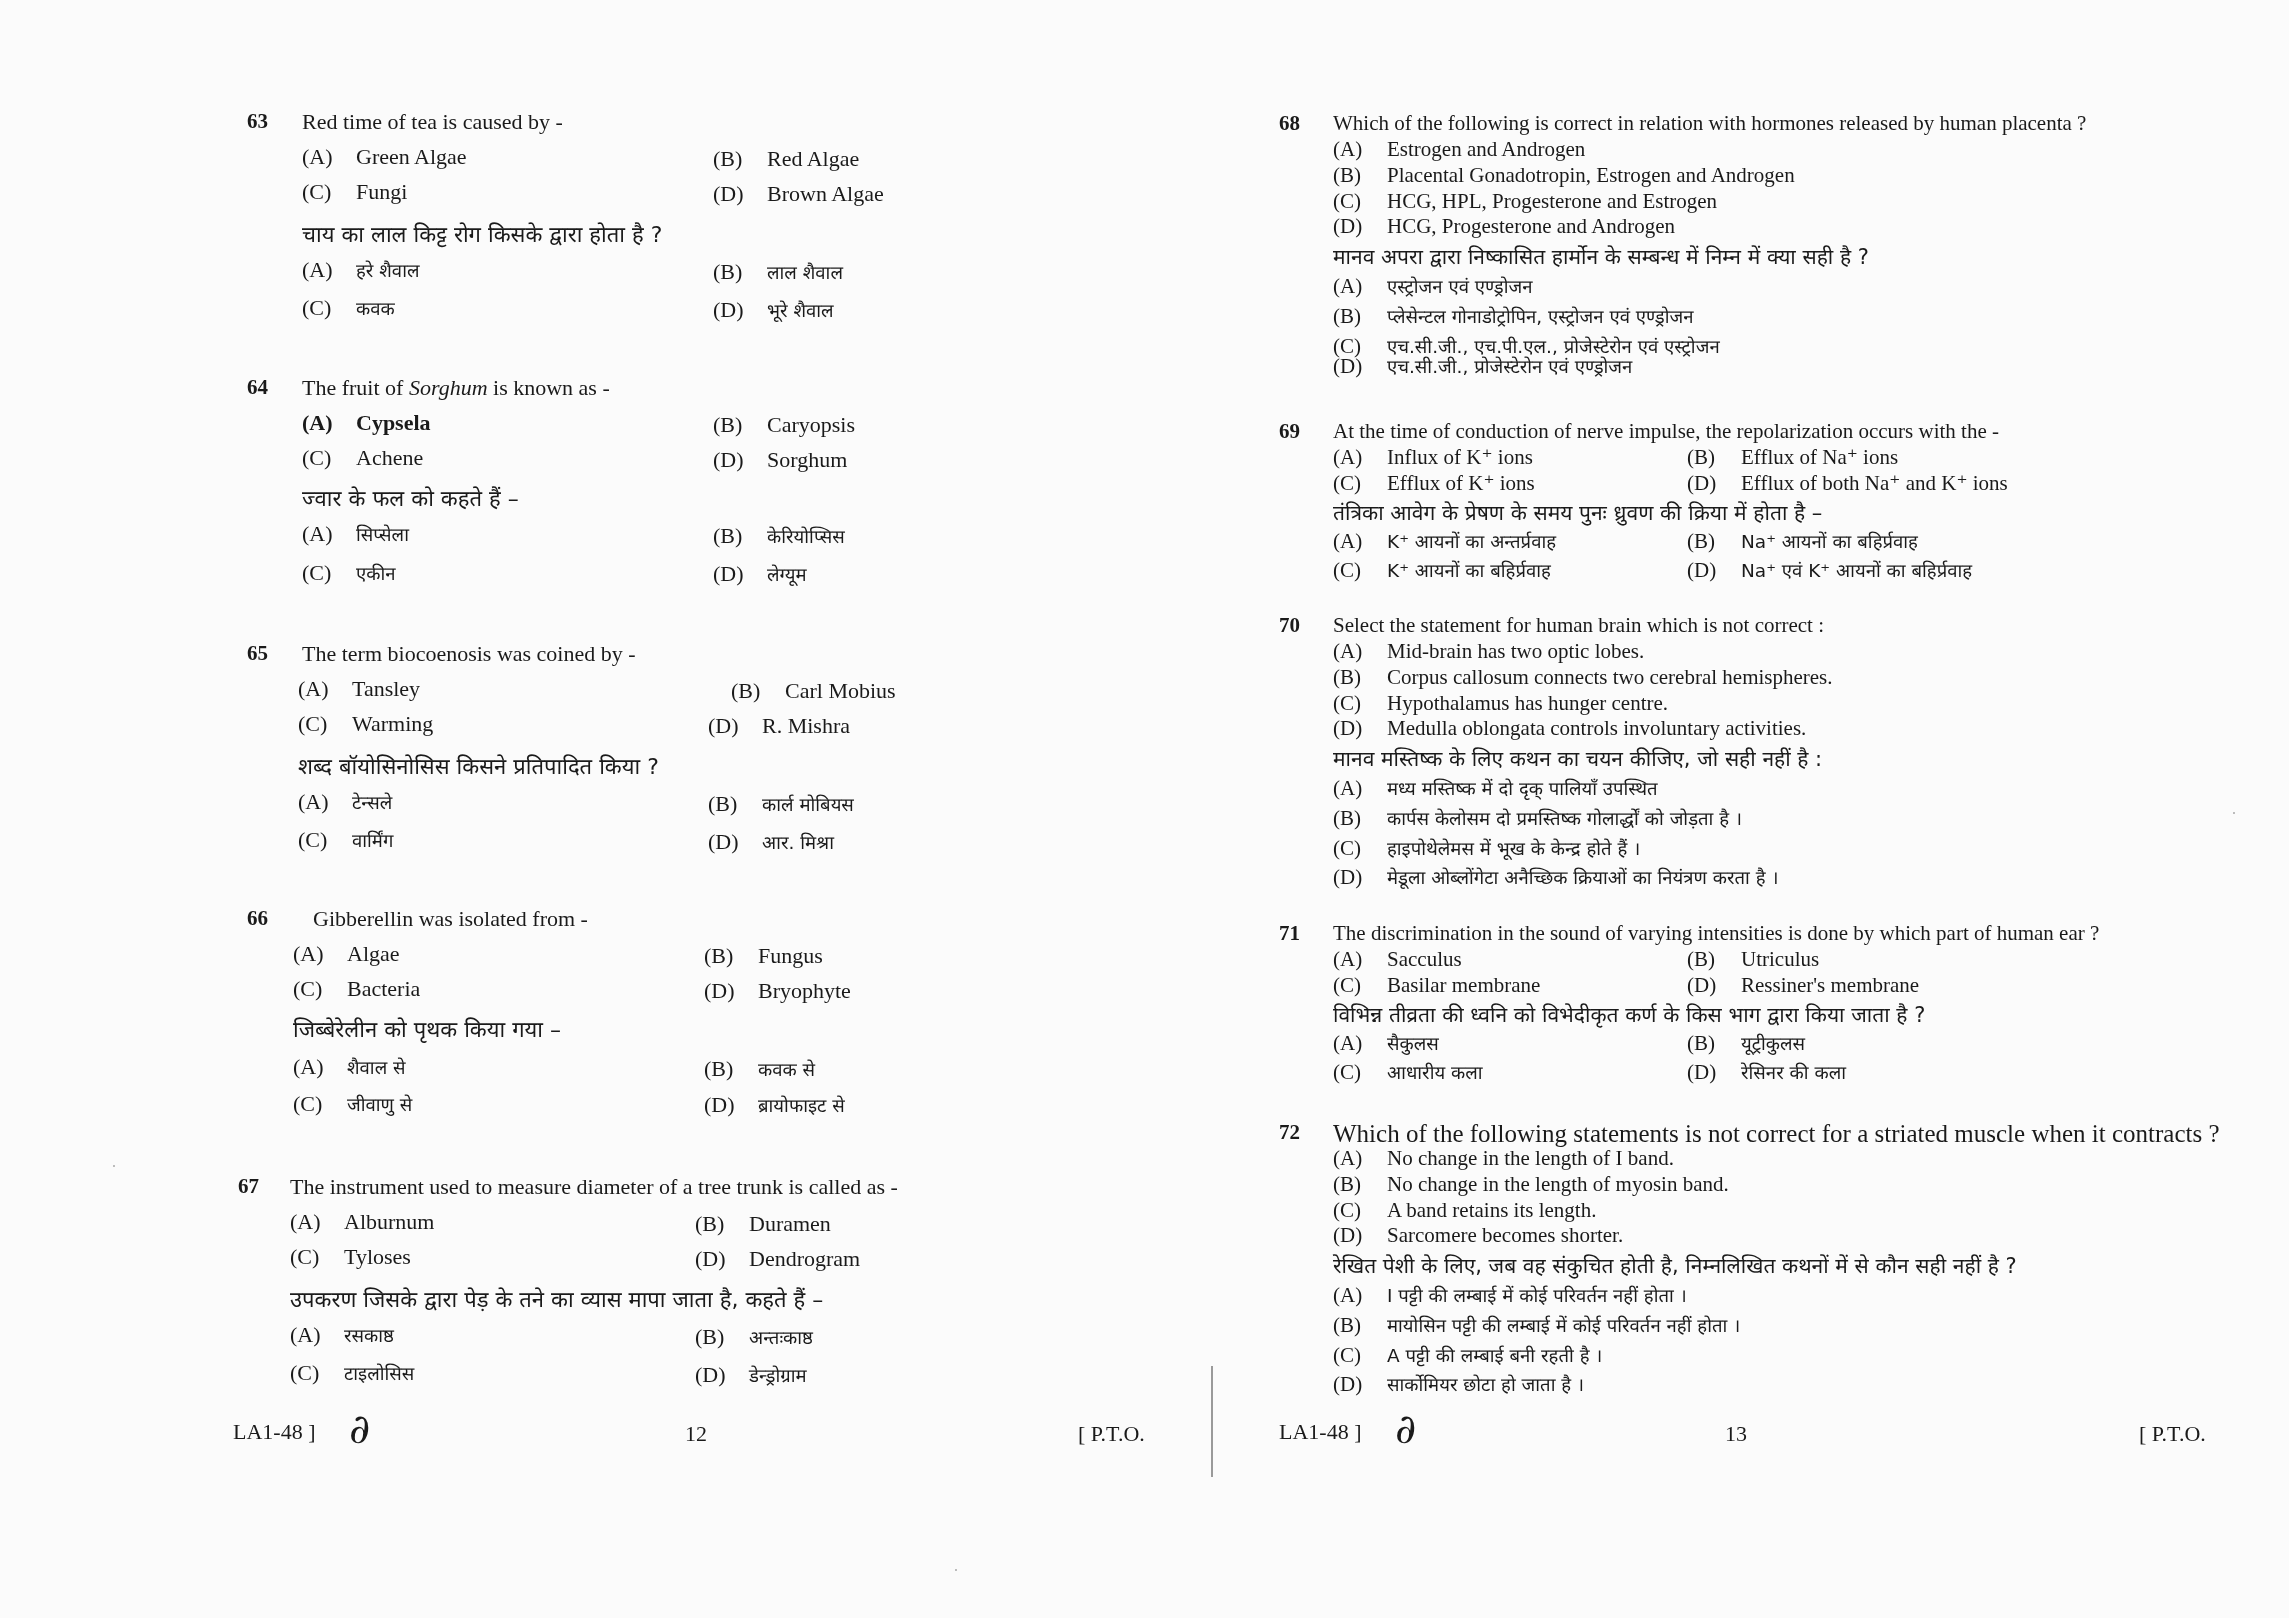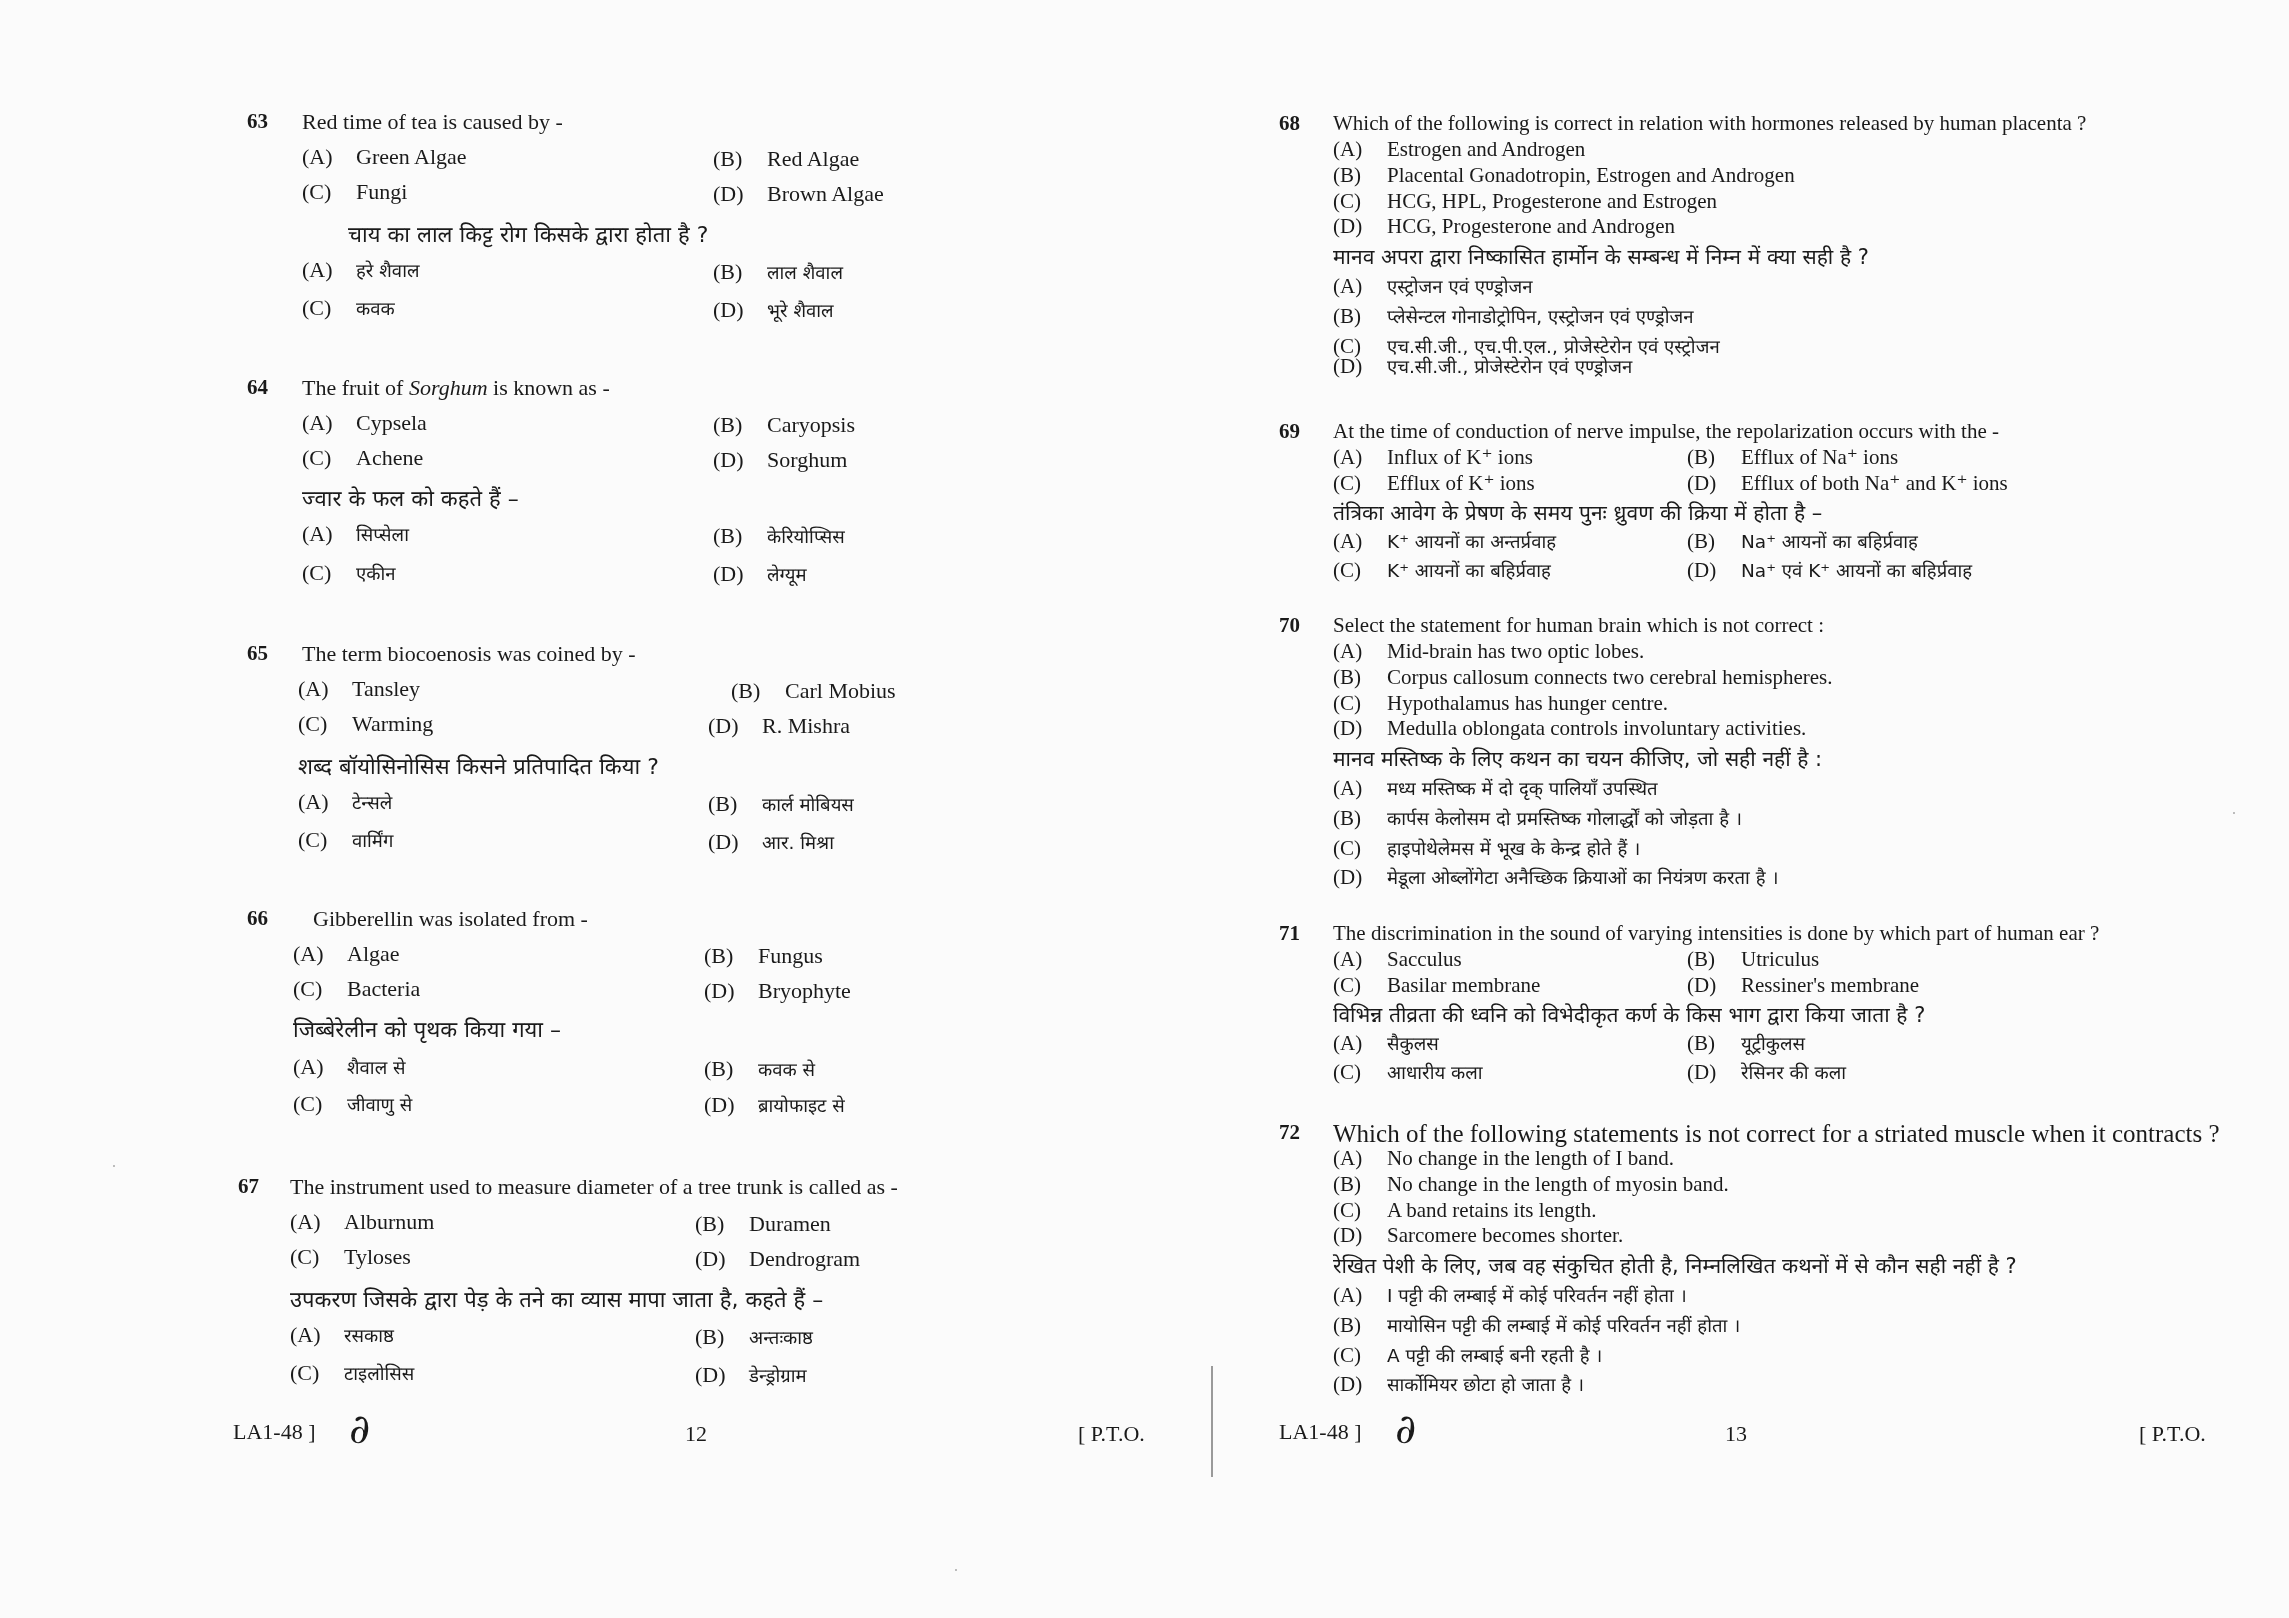--- a/index.html
+++ b/index.html
@@ -39,31 +39,31 @@
 
 <div class="page" id="left-page">
 
   <div class="q" style="top:109px;">
     <span class="qnum">63</span>
     <span class="qtext">Red time of tea is caused by -</span>
     <div class="opt" style="left:55px;top:35px;"><span class="lbl">(A)</span><span>Green Algae</span></div>
     <div class="opt" style="left:466px;top:37px;"><span class="lbl">(B)</span><span>Red Algae</span></div>
     <div class="opt" style="left:55px;top:70px;"><span class="lbl">(C)</span><span>Fungi</span></div>
     <div class="opt" style="left:466px;top:72px;"><span class="lbl">(D)</span><span>Brown Algae</span></div>
-    <div class="row hi" style="top:109px;margin-left:46px;">चाय का लाल किट्ट रोग किसके द्वारा होता है ?</div>
+    <div class="row hi" style="top:109px;">चाय का लाल किट्ट रोग किसके द्वारा होता है ?</div>
     <div class="opt" style="left:55px;top:148px;"><span class="lbl">(A)</span><span class="hi">हरे शैवाल</span></div>
     <div class="opt" style="left:466px;top:150px;"><span class="lbl">(B)</span><span class="hi">लाल शैवाल</span></div>
     <div class="opt" style="left:55px;top:186px;"><span class="lbl">(C)</span><span class="hi">कवक</span></div>
     <div class="opt" style="left:466px;top:188px;"><span class="lbl">(D)</span><span class="hi">भूरे शैवाल</span></div>
   </div>
 
   <div class="q" style="top:375px;">
     <span class="qnum">64</span>
     <span class="qtext"><span>The fruit of </span><i>Sorghum</i><span> is known as -</span></span>
-    <div class="opt" style="left:55px;top:35px;"><span class="lbl">(A)</span><span>Cypsela</span></div>
+    <div class="opt" style="left:55px;top:35px;font-weight:bold;"><span class="lbl">(A)</span><span>Cypsela</span></div>
     <div class="opt" style="left:466px;top:37px;"><span class="lbl">(B)</span><span>Caryopsis</span></div>
     <div class="opt" style="left:55px;top:70px;"><span class="lbl">(C)</span><span>Achene</span></div>
     <div class="opt" style="left:466px;top:72px;"><span class="lbl">(D)</span><span>Sorghum</span></div>
     <div class="row hi" style="top:107px;">ज्वार के फल को कहते हैं –</div>
     <div class="opt" style="left:55px;top:146px;"><span class="lbl">(A)</span><span class="hi">सिप्सेला</span></div>
     <div class="opt" style="left:466px;top:148px;"><span class="lbl">(B)</span><span class="hi">केरियोप्सिस</span></div>
     <div class="opt" style="left:55px;top:185px;"><span class="lbl">(C)</span><span class="hi">एकीन</span></div>
     <div class="opt" style="left:466px;top:186px;"><span class="lbl">(D)</span><span class="hi">लेग्यूम</span></div>
   </div>
 

